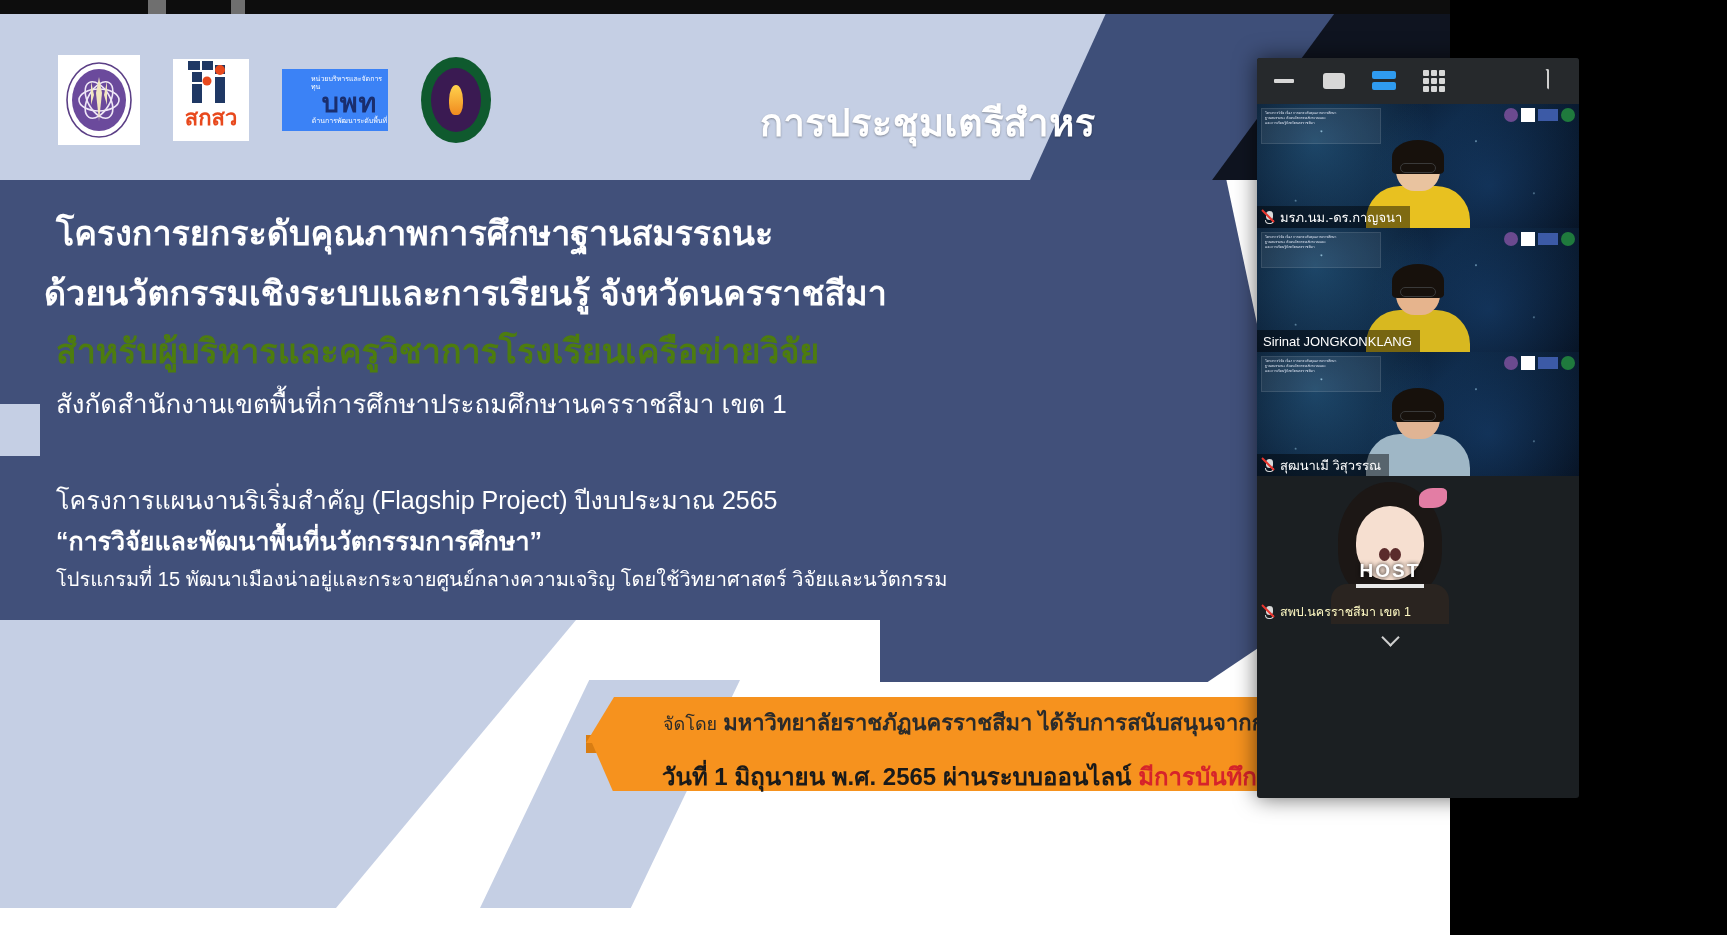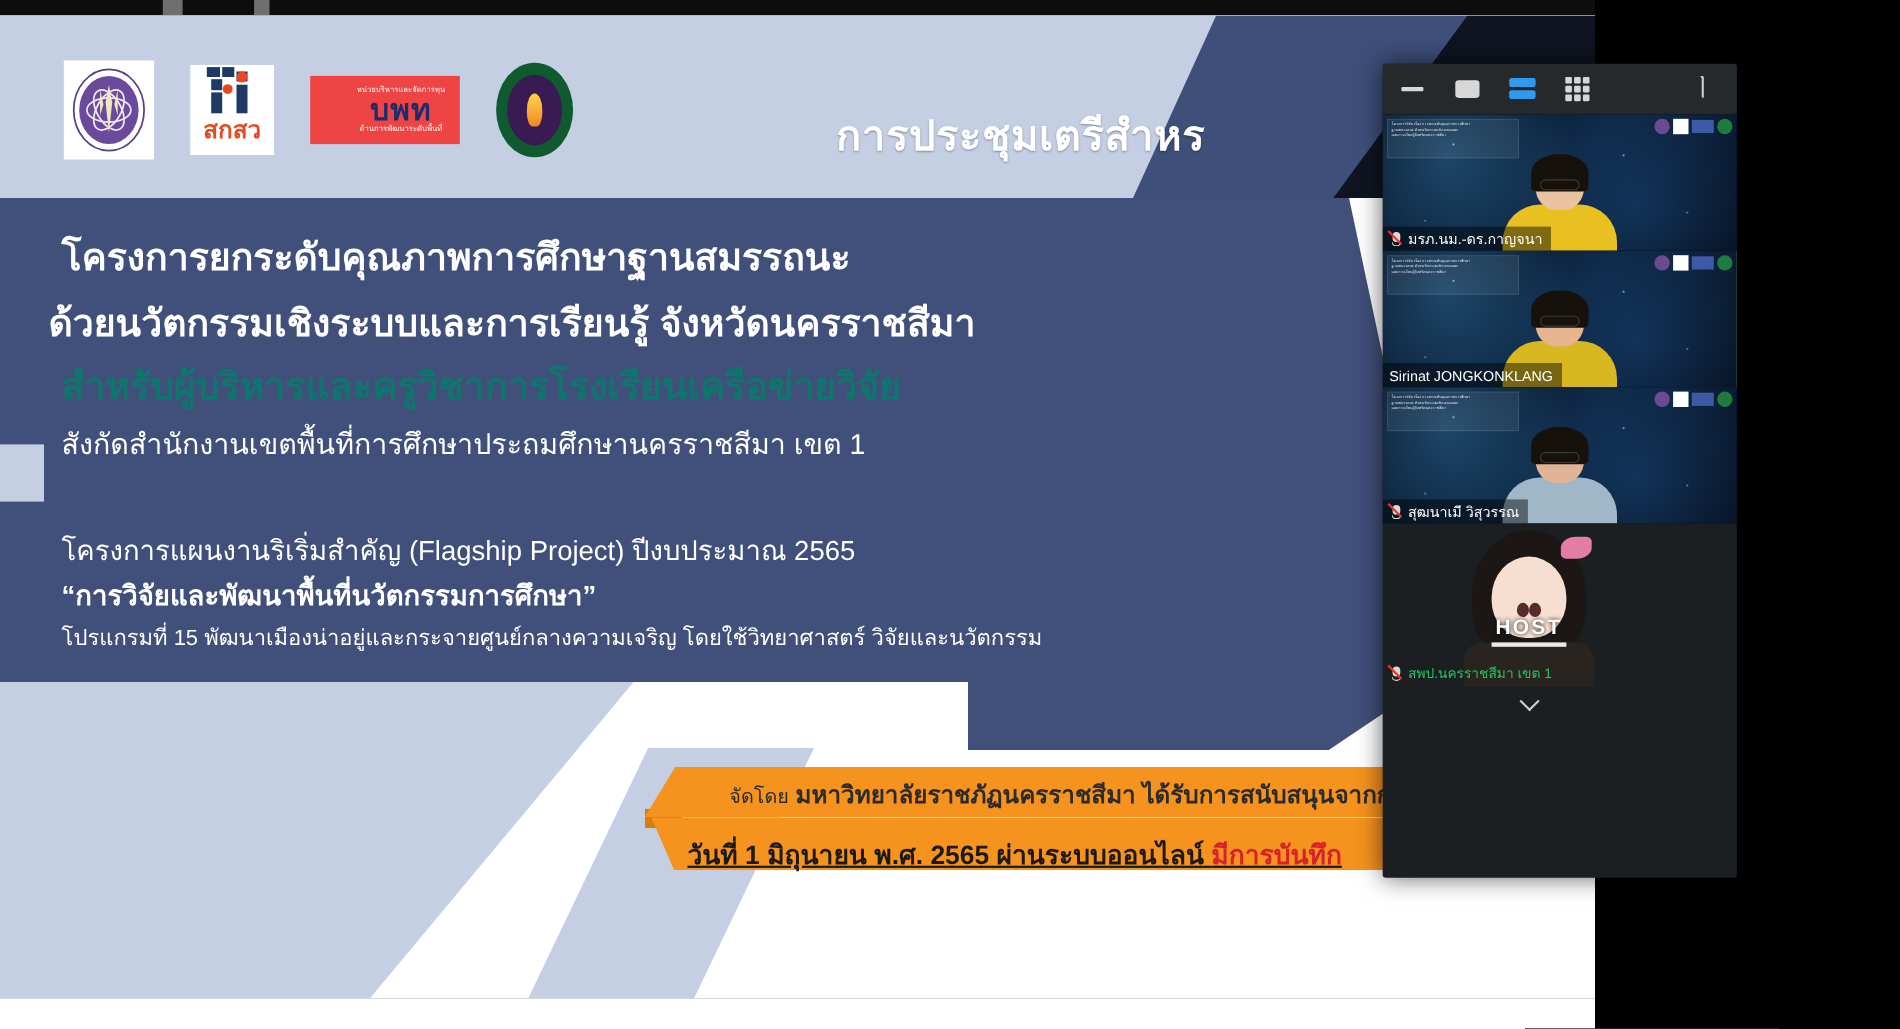--- a/index.html
+++ b/index.html
@@ -46,21 +46,21 @@
     letter-spacing:0.5px;
     text-shadow: 0 1px 2px rgba(0,0,0,.35);
   }
 
   
   .logos { position:absolute; left:58px; top:55px; height:90px; display:flex; align-items:center; gap:33px; }
   .logo { display:block; }
   .logo1 { width:82px; height:90px; background:#ffffff; display:flex; align-items:center; justify-content:center; }
   .logo2 { width:76px; height:82px; background:#ffffff; display:flex; flex-direction:column; align-items:center; justify-content:flex-start; }
   .logo2 .word { font-size:22px; font-weight:700; color:#e8491d; line-height:1; margin-top:2px;}
-  .logo3 { width:136px; height:62px; background:#ef4444; display:flex; flex-direction:column; align-items:center; justify-content:center;padding-left:29px; }
+  .logo3 { width:106px; height:62px; background:#3b82f6; display:flex; flex-direction:column; align-items:center; justify-content:center;padding-left:29px; }
   .logo3 .tiny { font-size:7px; color:#ffffff; line-height:1.1;}
   .logo3 .big  { font-size:27px; font-weight:700; color:#1a2e6e; line-height:1; letter-spacing:1px;}
   .logo3 .tiny2{ font-size:7px; color:#ffffff; line-height:1.1;}
   .logo4 { width:70px; height:86px; border-radius:50%; background:#0f5a2e; display:flex; align-items:center; justify-content:center; }
   .logo4 .inner { width:50px; height:64px; border-radius:50%; background:#3a1a52;
      display:flex; align-items:center; justify-content:center; }
   .logo4 .flame { width:14px; height:30px; border-radius:50% 50% 40% 40%; background:linear-gradient(#ffd34d,#f08a1f); }
 
   
   .main-block {
@@ -71,21 +71,21 @@
     position:absolute; left:1140px; top:180px; width:180px; height:440px;
     background:#41507a;
     clip-path: polygon(0 0, 48% 0, 100% 100%, 0 100%);
   }
   .main-left-chip {
     position:absolute; left:0; top:404px; width:40px; height:52px; background:#c5cfe4;
   }
   .txt { position:absolute; color:#ffffff; white-space:nowrap; }
   .t1 { left:56px; top:206px; font-size:34px; font-weight:700; }
   .t2 { left:44px; top:266px; font-size:34px; font-weight:700; }
-  .t3 { left:56px; top:324px; font-size:34px; font-weight:700; color:#0f766e; }
+  .t3 { left:56px; top:324px; font-size:34px; font-weight:700; color:#4d7c0f; }
   .t4 { left:56px; top:383px; font-size:26px; font-weight:400; }
   .t5 { left:56px; top:480px; font-size:25px; font-weight:400; }
   .t6 { left:56px; top:521px; font-size:25px; font-weight:600; }
   .t7 { left:56px; top:563px; font-size:20px; font-weight:400; }
 
   
   .low-wedge-navy {
     position:absolute; left:880px; top:620px; width:420px; height:62px; background:#41507a;
     clip-path: polygon(0 0, 100% 0, 78% 100%, 0 100%);
   }
@@ -113,22 +113,22 @@
     position:absolute; left:586px; top:735px; width:42px; height:18px;
     background:#d97d12;
     clip-path: polygon(0 0, 100% 0, 60% 100%, 0 100%);
   }
   .ob-text {
     position:absolute; left:663px; top:705px; width:640px;
     font-size:22px; font-weight:700; color:#2b2b2b; white-space:nowrap;
   }
   .ob-text .lead { font-size:18px; font-weight:400; }
   .ob-date {
-    position:absolute; left:625px; top:757px; width:650px;
-    font-size:24px; font-weight:700; color:#1a1a1a; white-space:nowrap;text-decoration:underline;
+    position:absolute; left:662px; top:757px; width:650px;
+    font-size:24px; font-weight:700; color:#1a1a1a; white-space:nowrap;
   }
   .ob-date .rec { color:#d6232b; }
 
   
   .zoom-panel {
     position:absolute; left:1257px; top:58px;
     width:322px; height:740px;
     background:#1b1f22;
     box-shadow: 0 0 22px rgba(0,0,0,.6);
     border-radius:3px;
@@ -212,21 +212,21 @@
   .av-bow { position:absolute; right:6px; top:6px; width:28px; height:20px; background:#e37da4; border-radius:50% 20% 50% 20%; }
   .av-body { position:absolute; left:50%; transform:translateX(-50%); bottom:0; width:118px; height:40px; background:#2a2420; border-radius:16px 16px 0 0; }
   .host-badge {
     position:absolute; left:50%; top:84px; transform:translateX(-50%);
     font-size:19px; font-weight:700; color:#ffffff; letter-spacing:2px;
     text-shadow:0 0 4px rgba(0,0,0,.9);
   }
   .host-bar { position:absolute; left:50%; top:108px; transform:translateX(-50%); width:68px; height:4px; background:#e9e9e9; }
   .avatar-name {
     position:absolute; left:0; bottom:26px; height:20px; display:flex; align-items:center; gap:4px;
-    padding-left:6px; color:#22c55e; font-size:12.5px; white-space:nowrap;
+    padding-left:6px; color:#fef9c3; font-size:12.5px; white-space:nowrap;
   }
   .chev {
     position:absolute; left:50%; bottom:4px; transform:translateX(-50%);
     width:16px; height:16px;
   }
   .chev::after{
     content:""; position:absolute; left:2px; top:3px; width:11px; height:11px;
     border-right:2px solid #cfcfcf; border-bottom:2px solid #cfcfcf;
     transform:rotate(45deg);
   }

